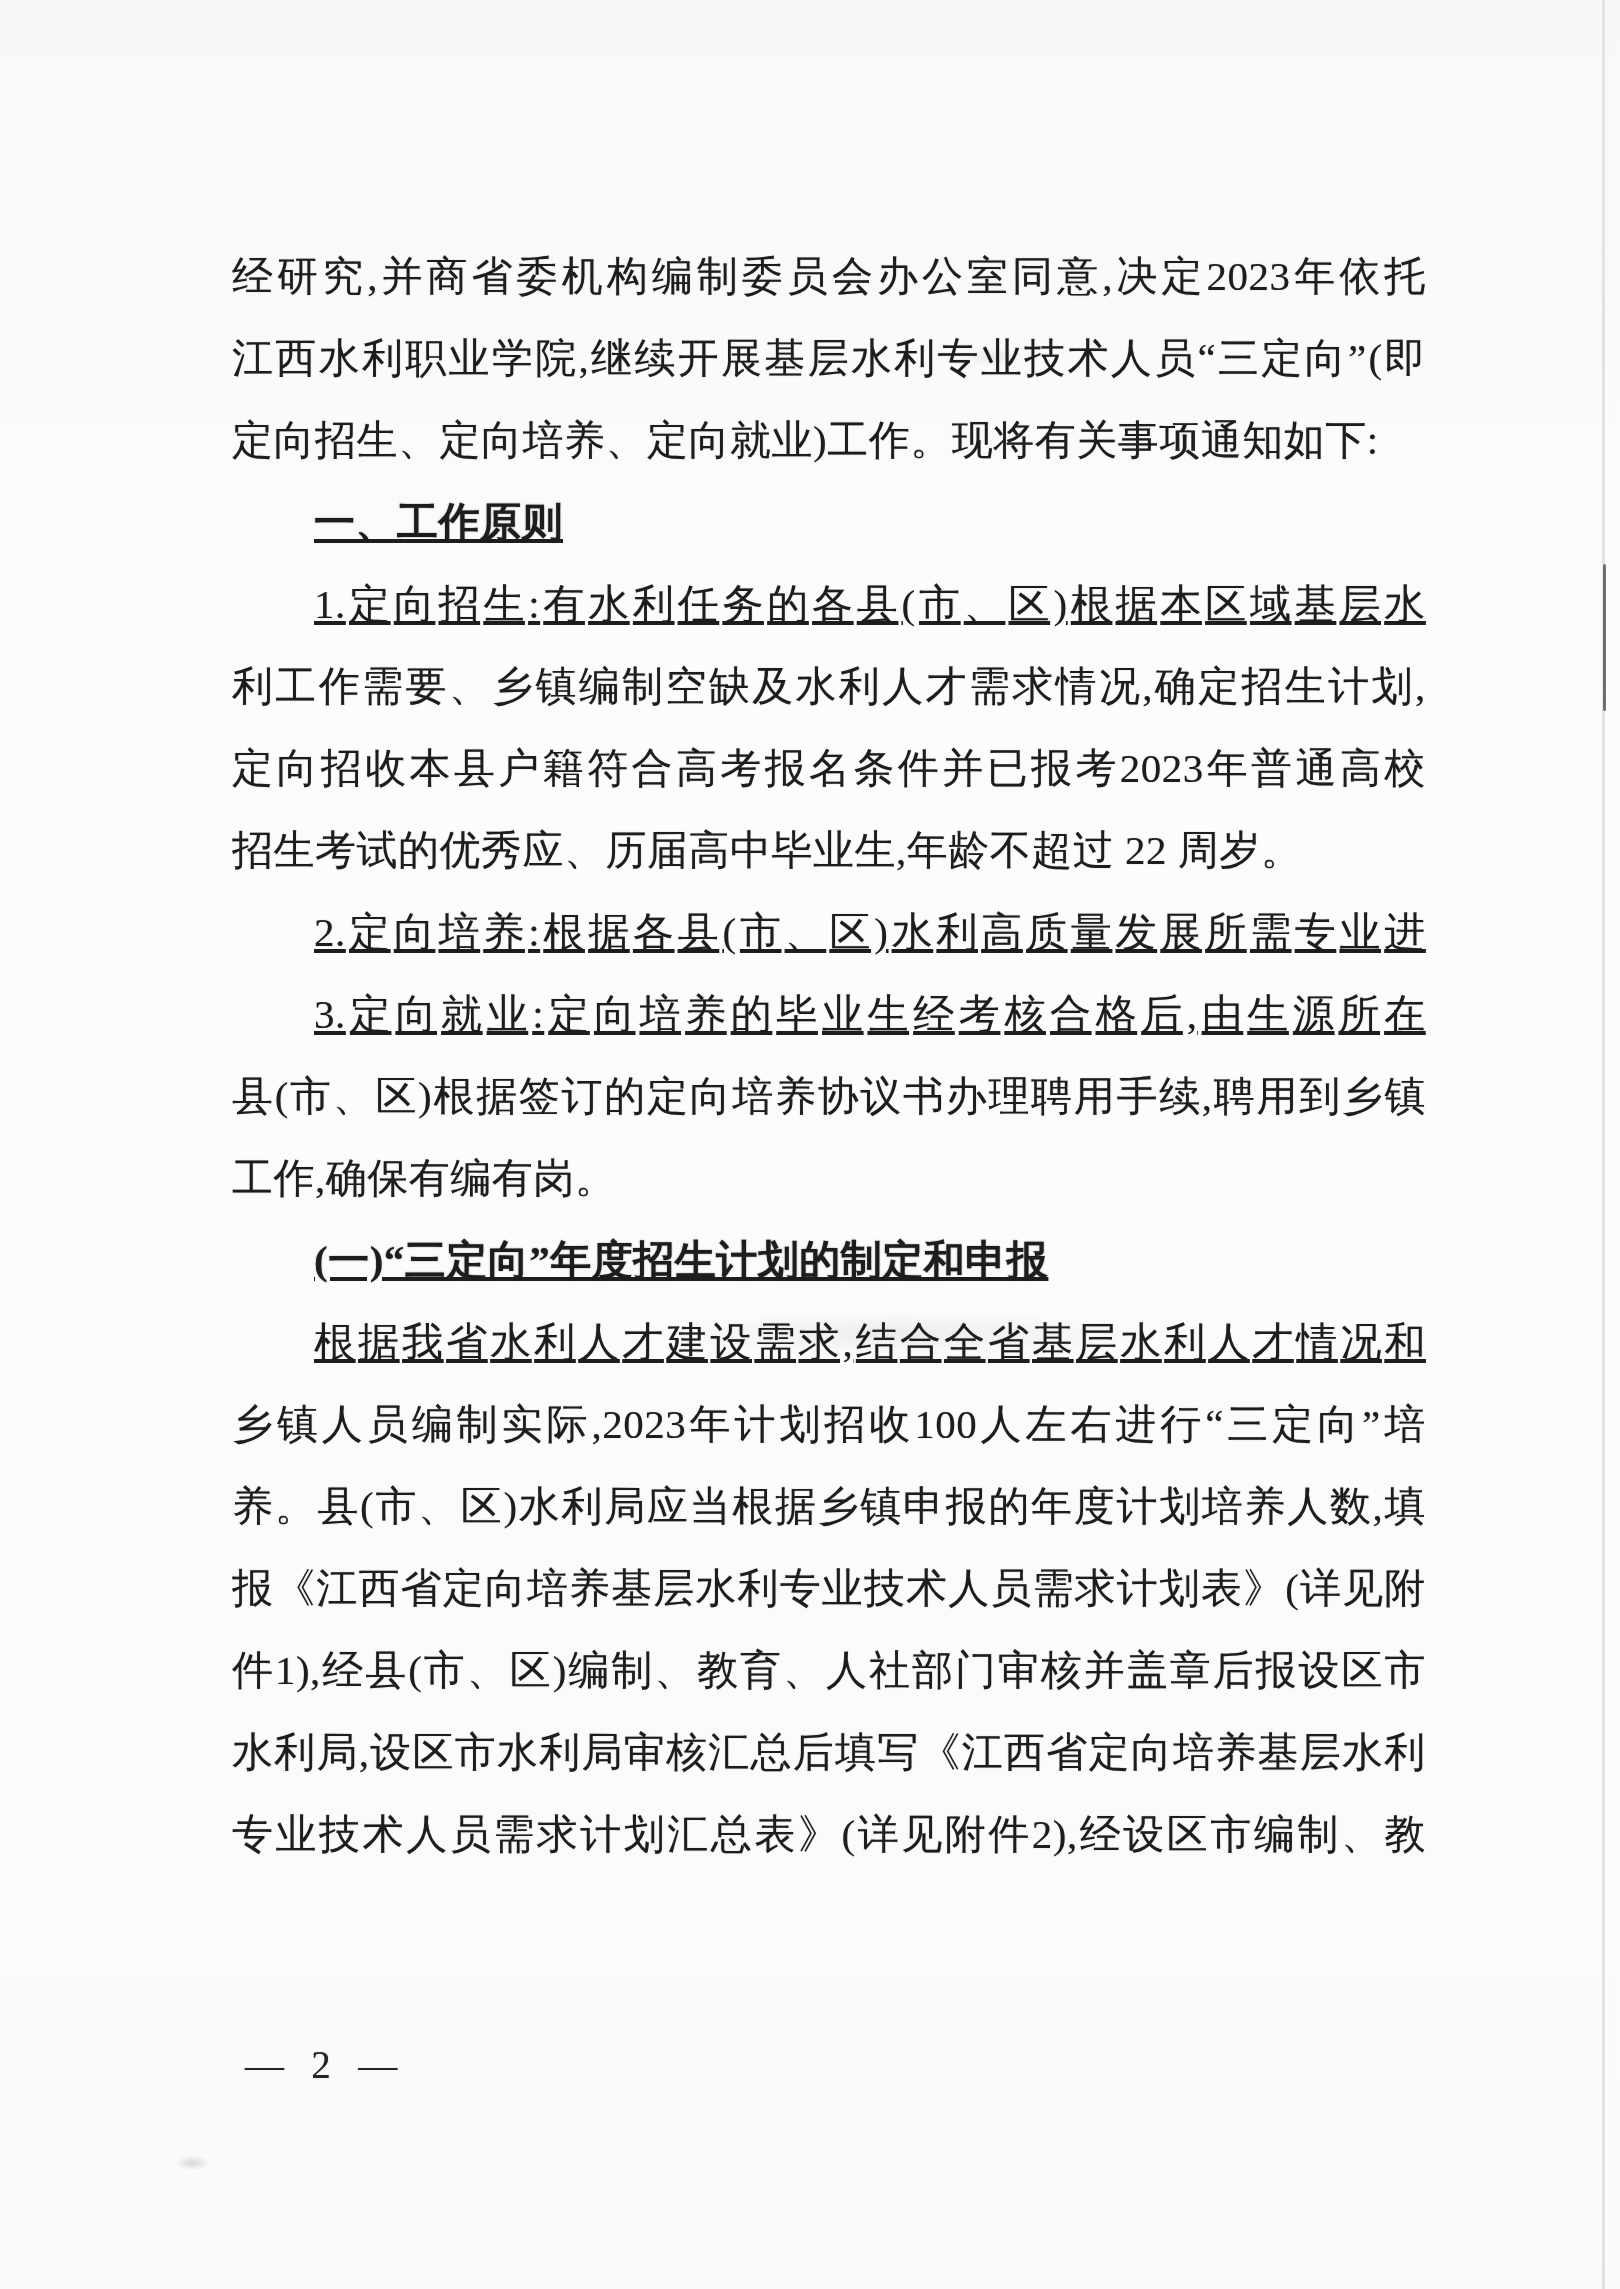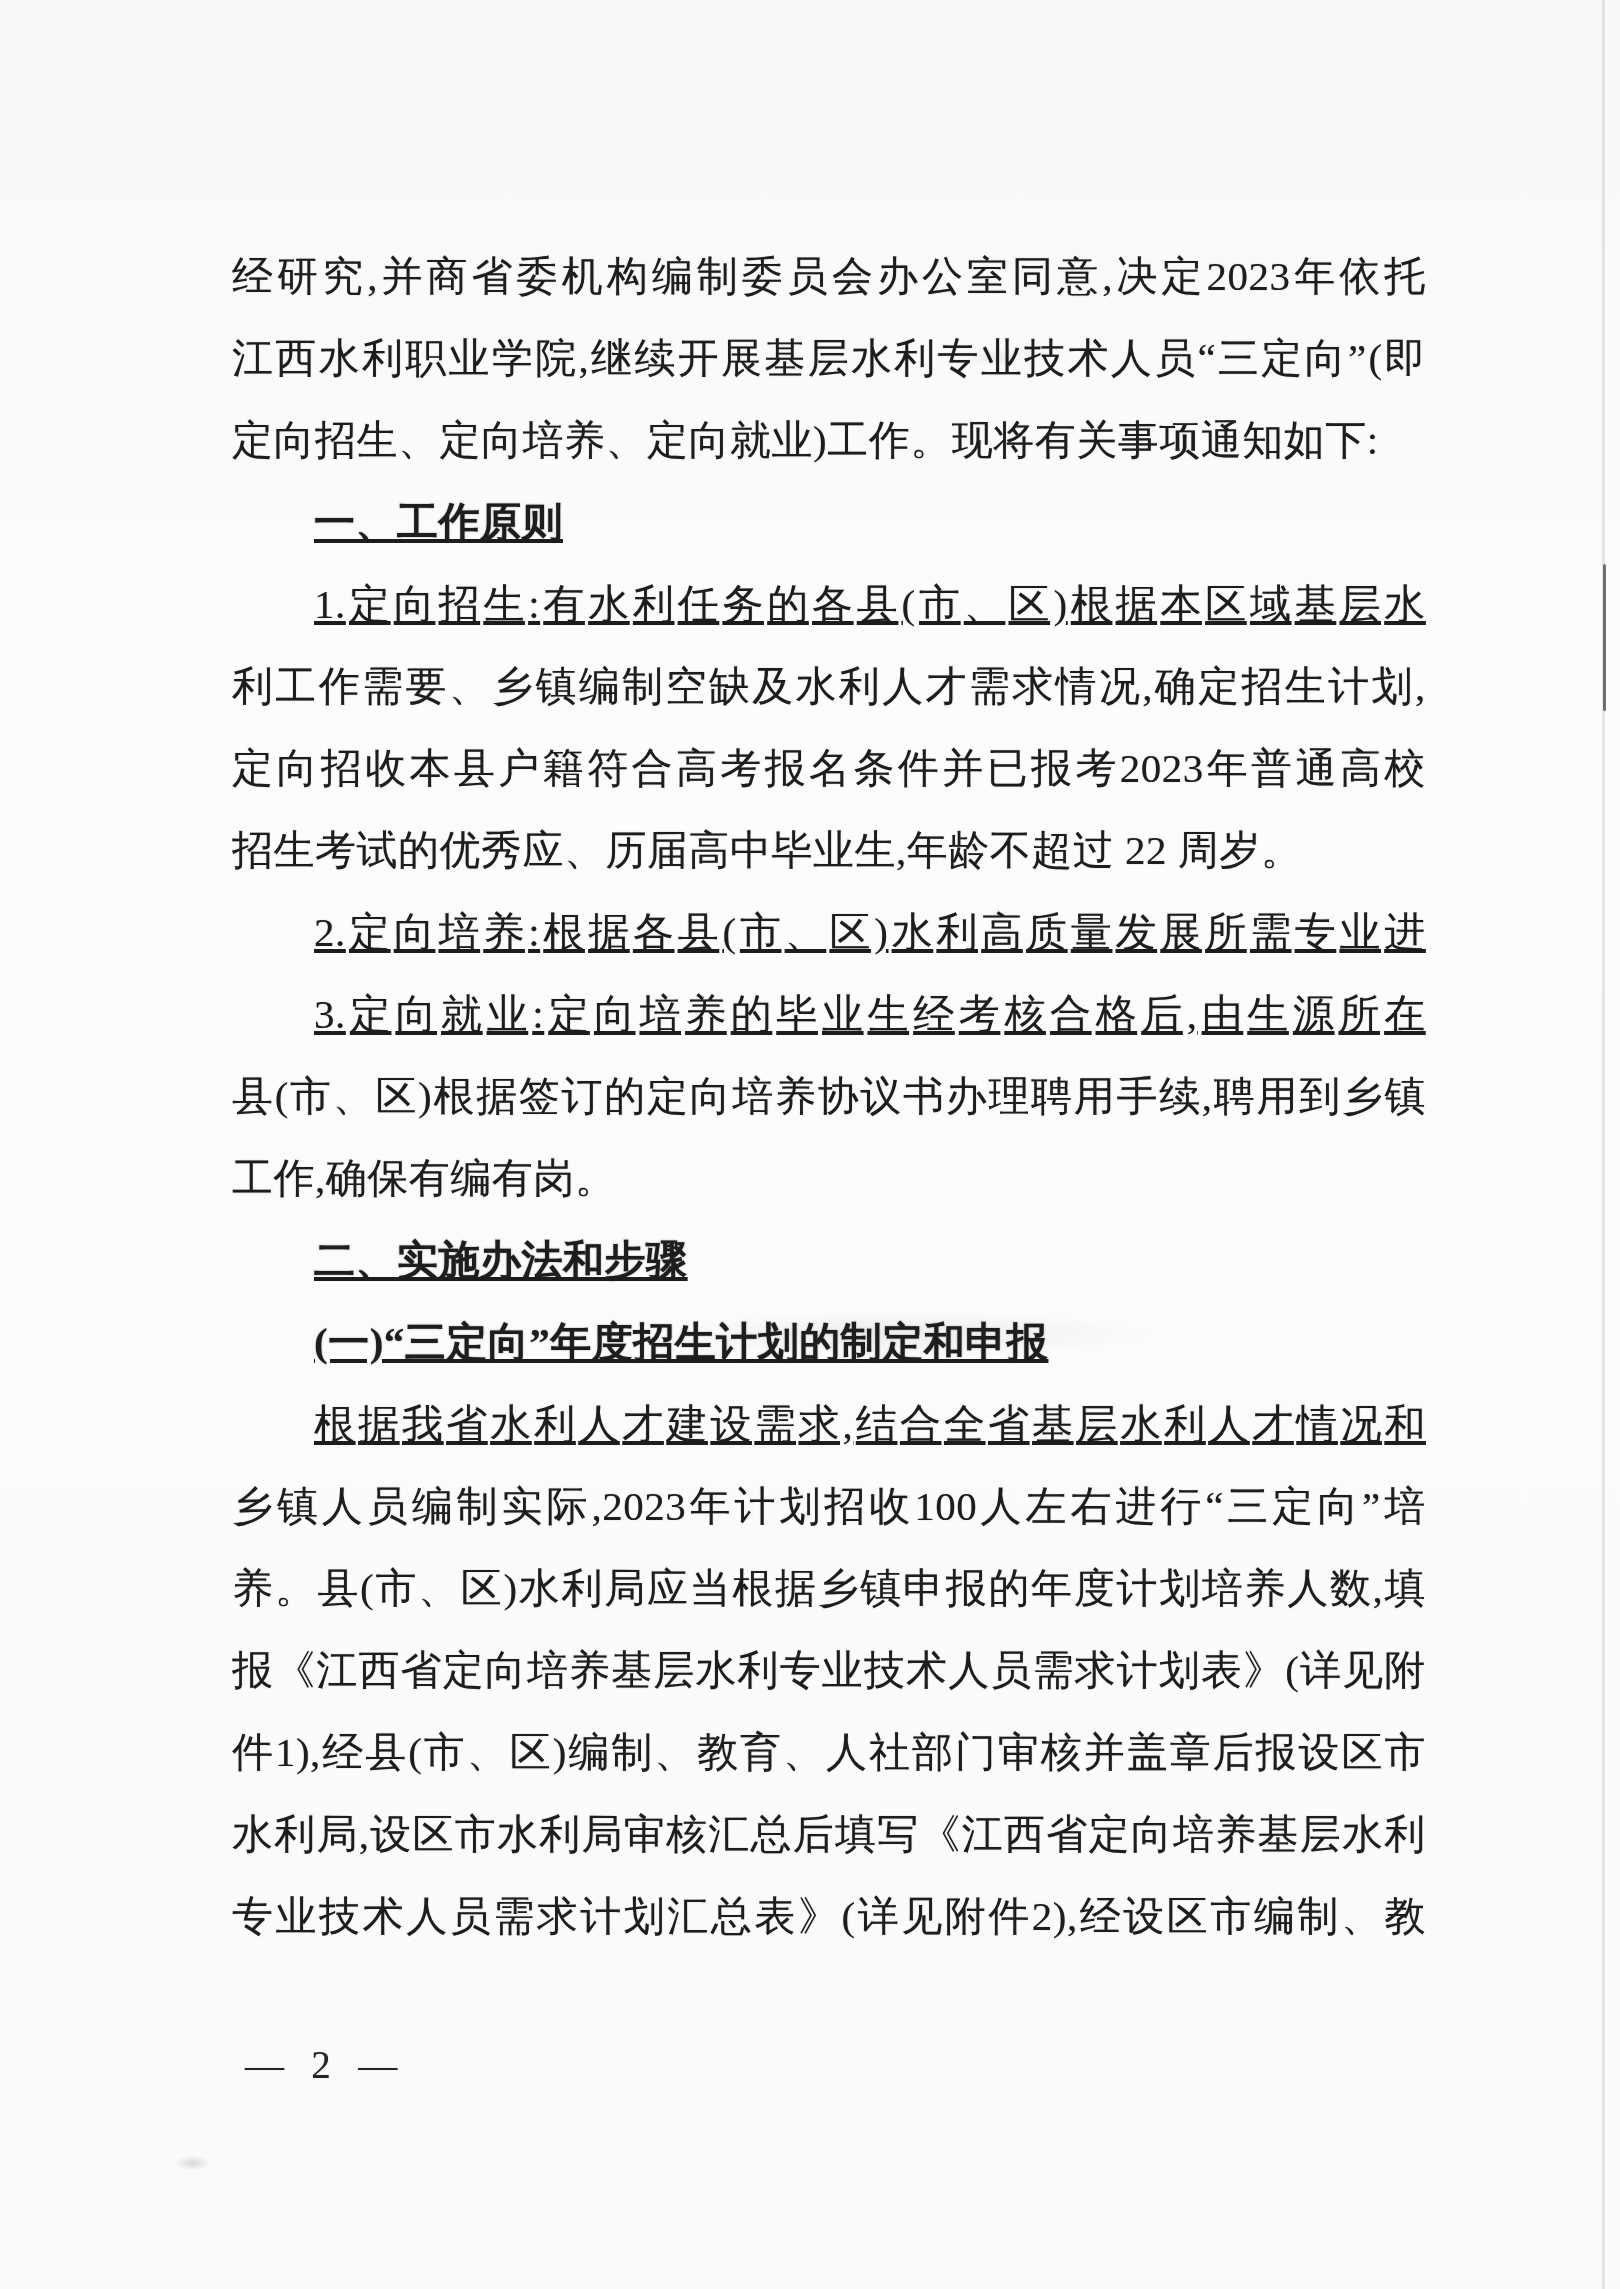--- a/index.html
+++ b/index.html
@@ -354,21 +354,20 @@
         <span>手</span>
         <span>续</span>
         <span>,</span>
         <span>聘</span>
         <span>用</span>
         <span>到</span>
         <span>乡</span>
         <span>镇</span>
       </div>
       <div class="line body">工作,确保有编有岗。</div>
-      <div class="line heading-hei indent">二、实施办法和步骤</div>
       <div class="line heading-kai indent">(一)“三定向”年度招生计划的制定和申报</div>
       <div class="line body indent justify">
         <span>根</span>
         <span>据</span>
         <span>我</span>
         <span>省</span>
         <span>水</span>
         <span>利</span>
         <span>人</span>
         <span>才</span>

